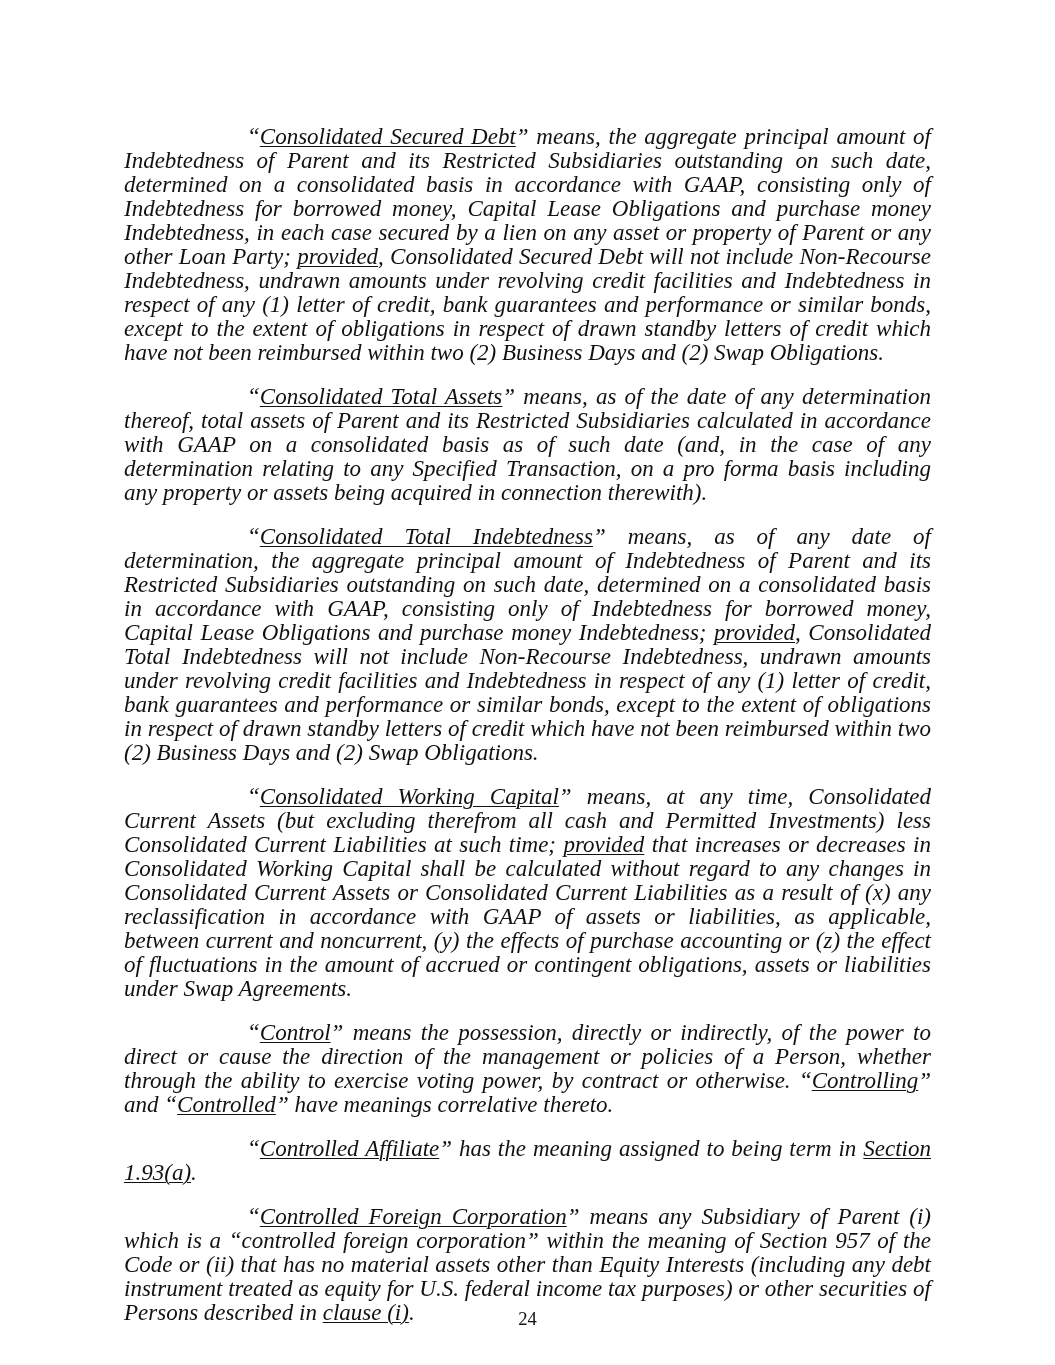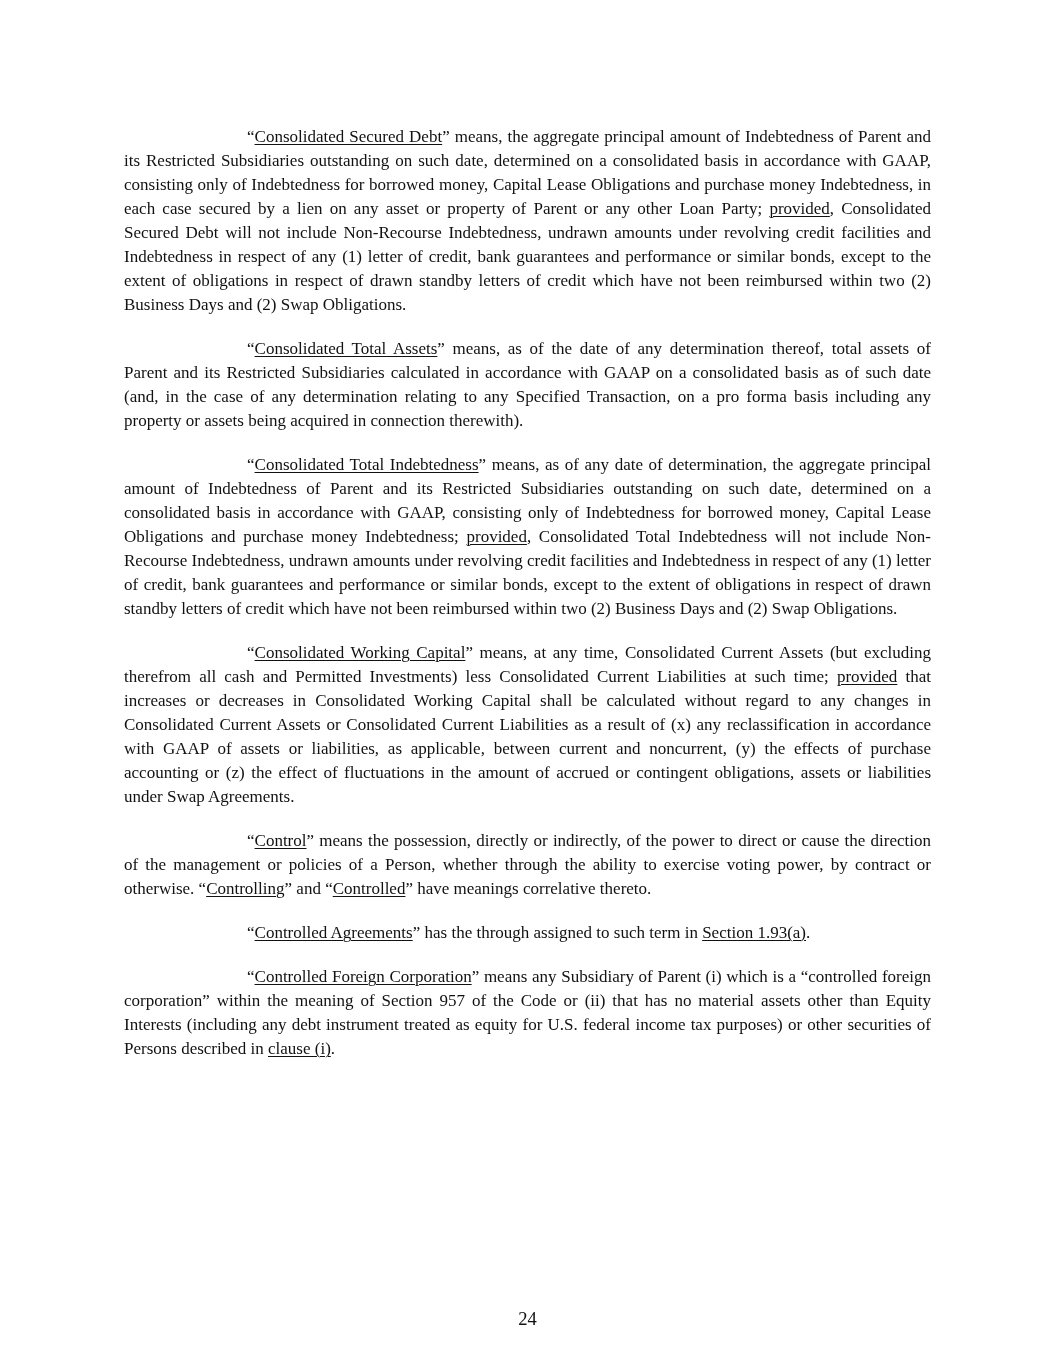--- a/index.html
+++ b/index.html
@@ -1,20 +1,20 @@
 <!DOCTYPE html>
 <html><head>
 <meta charset="utf-8">
 <style>
   html, body { margin: 0; padding: 0; background: #ffffff; }
   body { width: 1055px; height: 1365px; position: relative; overflow: hidden; }
   .page {
     position: absolute; left: 124px; top: 125px; width: 807px;
     font-family: "Liberation Serif", "DejaVu Serif", serif;
-    font-size: 17px; line-height: 24px; color: #111111;
+    font-size: 23px; line-height: 24px; color: #111111; font-style: italic;
   }
   .para {
     text-align: justify; text-indent: 123px; margin: 0 0 20px 0;
   }
   .u { text-decoration: underline; text-underline-offset: 2px; text-decoration-thickness: 1px; }
   .page-number {
     position: absolute; top: 1280px; left: 0; width: 1055px; text-align: center;
     font-family: "Liberation Serif", "DejaVu Serif", serif; font-size: 18.6px; color: #111111; margin-top: 28px;
   }
 </style>
@@ -26,19 +26,19 @@
   <p class="para"><span>“</span><span class="u">Consolidated Secured Debt</span><span>” means, the aggregate principal amount of Indebtedness of Parent and its Restricted Subsidiaries outstanding on such date, determined on a consolidated basis in accordance with GAAP, consisting only of Indebtedness for borrowed money, Capital Lease Obligations and purchase money Indebtedness, in each case secured by a lien on any asset or property of Parent or any other Loan Party; </span><span class="u">provided</span><span>, Consolidated Secured Debt will not include Non-Recourse Indebtedness, undrawn amounts under revolving credit facilities and Indebtedness in respect of any (1) letter of credit, bank guarantees and performance or similar bonds, except to the extent of obligations in respect of drawn standby letters of credit which have not been reimbursed within two (2) Business Days and (2) Swap Obligations.</span></p>
 
   <p class="para"><span>“</span><span class="u">Consolidated Total Assets</span><span>” means, as of the date of any determination thereof, total assets of Parent and its Restricted Subsidiaries calculated in accordance with GAAP on a consolidated basis as of such date (and, in the case of any determination relating to any Specified Transaction, on a pro forma basis including any property or assets being acquired in connection therewith).</span></p>
 
   <p class="para"><span>“</span><span class="u">Consolidated Total Indebtedness</span><span>” means, as of any date of determination, the aggregate principal amount of Indebtedness of Parent and its Restricted Subsidiaries outstanding on such date, determined on a consolidated basis in accordance with GAAP, consisting only of Indebtedness for borrowed money, Capital Lease Obligations and purchase money Indebtedness; </span><span class="u">provided</span><span>, Consolidated Total Indebtedness will not include Non-Recourse Indebtedness, undrawn amounts under revolving credit facilities and Indebtedness in respect of any (1) letter of credit, bank guarantees and performance or similar bonds, except to the extent of obligations in respect of drawn standby letters of credit which have not been reimbursed within two (2) Business Days and (2) Swap Obligations.</span></p>
 
   <p class="para"><span>“</span><span class="u">Consolidated Working Capital</span><span>” means, at any time, Consolidated Current Assets (but excluding therefrom all cash and Permitted Investments) less Consolidated Current Liabilities at such time; </span><span class="u">provided</span><span> that increases or decreases in Consolidated Working Capital shall be calculated without regard to any changes in Consolidated Current Assets or Consolidated Current Liabilities as a result of (x) any reclassification in accordance with GAAP of assets or liabilities, as applicable, between current and noncurrent, (y) the effects of purchase accounting or (z) the effect of fluctuations in the amount of accrued or contingent obligations, assets or liabilities under Swap Agreements.</span></p>
 
   <p class="para"><span>“</span><span class="u">Control</span><span>” means the possession, directly or indirectly, of the power to direct or cause the direction of the management or policies of a Person, whether through the ability to exercise voting power, by contract or otherwise.  “</span><span class="u">Controlling</span><span>” and “</span><span class="u">Controlled</span><span>” have meanings correlative thereto.</span></p>
 
-  <p class="para"><span>“</span><span class="u">Controlled Agreements</span><span>” has the through assigned to such term in </span><span class="u">Section 1.93(a)</span><span>.</span></p>
+  <p class="para"><span>“</span><span class="u">Controlled Affiliate</span><span>” has the meaning assigned to being term in </span><span class="u">Section 1.93(a)</span><span>.</span></p>
 
   <p class="para"><span>“</span><span class="u">Controlled Foreign Corporation</span><span>” means any Subsidiary of Parent (i) which is a “controlled foreign corporation” within the meaning of Section 957 of the Code or (ii) that has no material assets other than Equity Interests (including any debt instrument treated as equity for U.S. federal income tax purposes) or other securities of Persons described in </span><span class="u">clause (i)</span><span>.</span></p>
 
 </div>
 
 <div class="page-number">24</div>
 
 </body></html>

